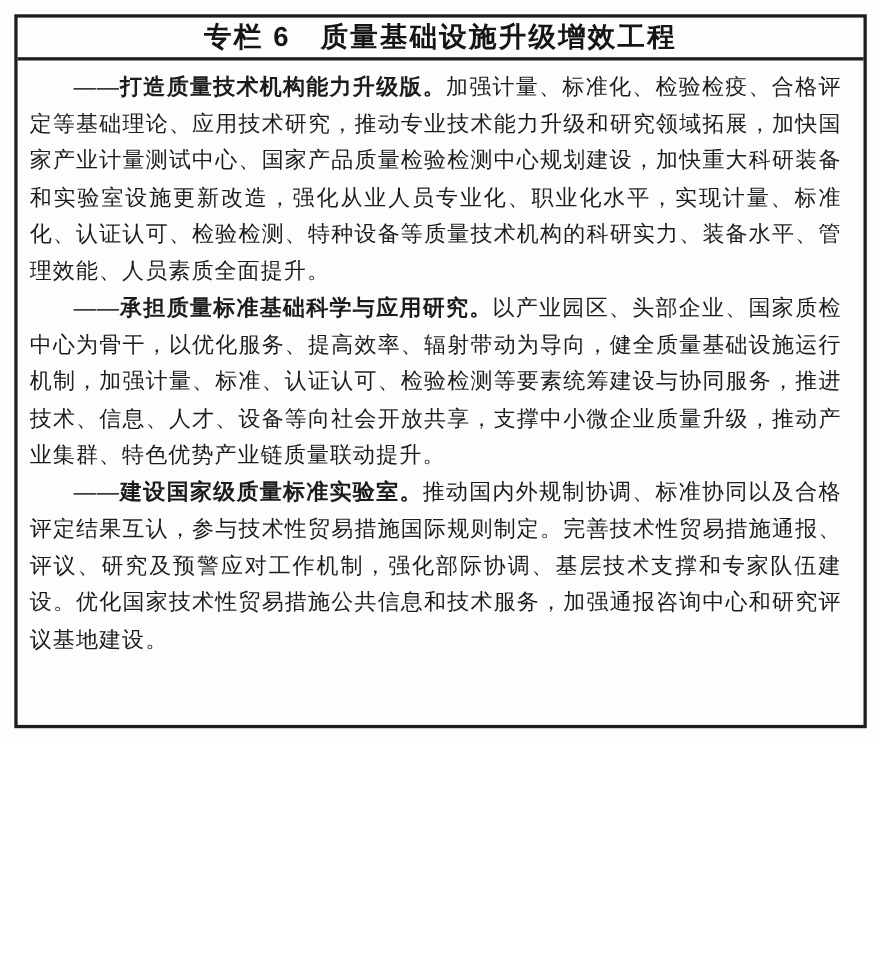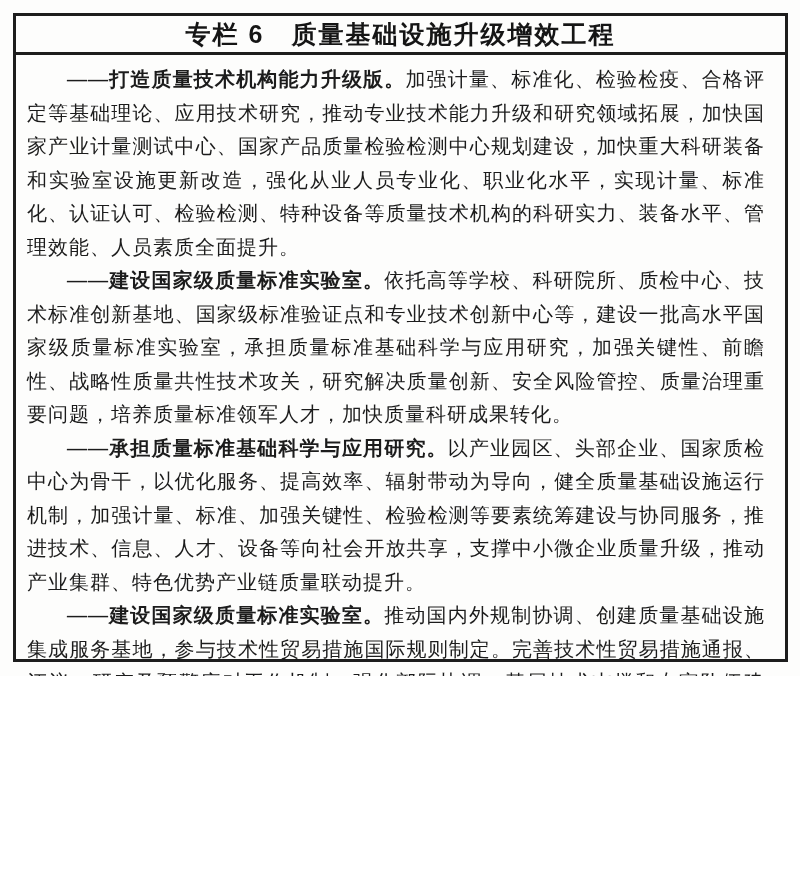--- a/index.html
+++ b/index.html
@@ -52,18 +52,17 @@
   }
 </style>
 </head>
 <body>
 
 <div class="page">
   <div class="panel">
     <div class="panel-title">专栏 6　质量基础设施升级增效工程</div>
     <div class="panel-body">
       <p><span class="lead">——打造质量技术机构能力升级版。</span><span>加强计量、标准化、检验检疫、合格评定等基础理论、应用技术研究，推动专业技术能力升级和研究领域拓展，加快国家产业计量测试中心、国家产品质量检验检测中心规划建设，加快重大科研装备和实验室设施更新改造，强化从业人员专业化、职业化水平，实现计量、标准化、认证认可、检验检测、特种设备等质量技术机构的科研实力、装备水平、管理效能、人员素质全面提升。</span></p>
-      <p><span class="lead">——建设国家级质量标准实验室。</span><span>依托高等学校、科研院所、质检中心、技术标准创新基地、国家级标准验证点和专业技术创新中心等，建设一批高水平国家级质量标准实验室，承担质量标准基础科学与应用研究，加强关键性、前瞻性、战略性质量共性技术攻关，研究解决质量创新、安全风险管控、质量治理重要问题，培养质量标准领军人才，加快质量科研成果转化。</span></p>
-      <p><span class="lead">——承担质量标准基础科学与应用研究。</span><span>以产业园区、头部企业、国家质检中心为骨干，以优化服务、提高效率、辐射带动为导向，健全质量基础设施运行机制，加强计量、标准、加强关键性、检验检测等要素统筹建设与协同服务，推进技术、信息、人才、设备等向社会开放共享，支撑中小微企业质量升级，推动产业集群、特色优势产业链质量联动提升。</span></p>
-      <p><span class="lead">——建设国家级质量标准实验室。</span><span>推动国内外规制协调、创建质量基础设施集成服务基地，参与技术性贸易措施国际规则制定。完善技术性贸易措施通报、评议、研究及预警应对工作机制，强化部际协调、基层技术支撑和专家队伍建设。优化国家技术性贸易措施公共信息和技术服务，加强通报咨询中心和研究评议基地建设。</span></p>
+      <p><span class="lead">——承担质量标准基础科学与应用研究。</span><span>以产业园区、头部企业、国家质检中心为骨干，以优化服务、提高效率、辐射带动为导向，健全质量基础设施运行机制，加强计量、标准、认证认可、检验检测等要素统筹建设与协同服务，推进技术、信息、人才、设备等向社会开放共享，支撑中小微企业质量升级，推动产业集群、特色优势产业链质量联动提升。</span></p>
+      <p><span class="lead">——建设国家级质量标准实验室。</span><span>推动国内外规制协调、标准协同以及合格评定结果互认，参与技术性贸易措施国际规则制定。完善技术性贸易措施通报、评议、研究及预警应对工作机制，强化部际协调、基层技术支撑和专家队伍建设。优化国家技术性贸易措施公共信息和技术服务，加强通报咨询中心和研究评议基地建设。</span></p>
     </div>
   </div>
 </div>
 
 </body></html>

